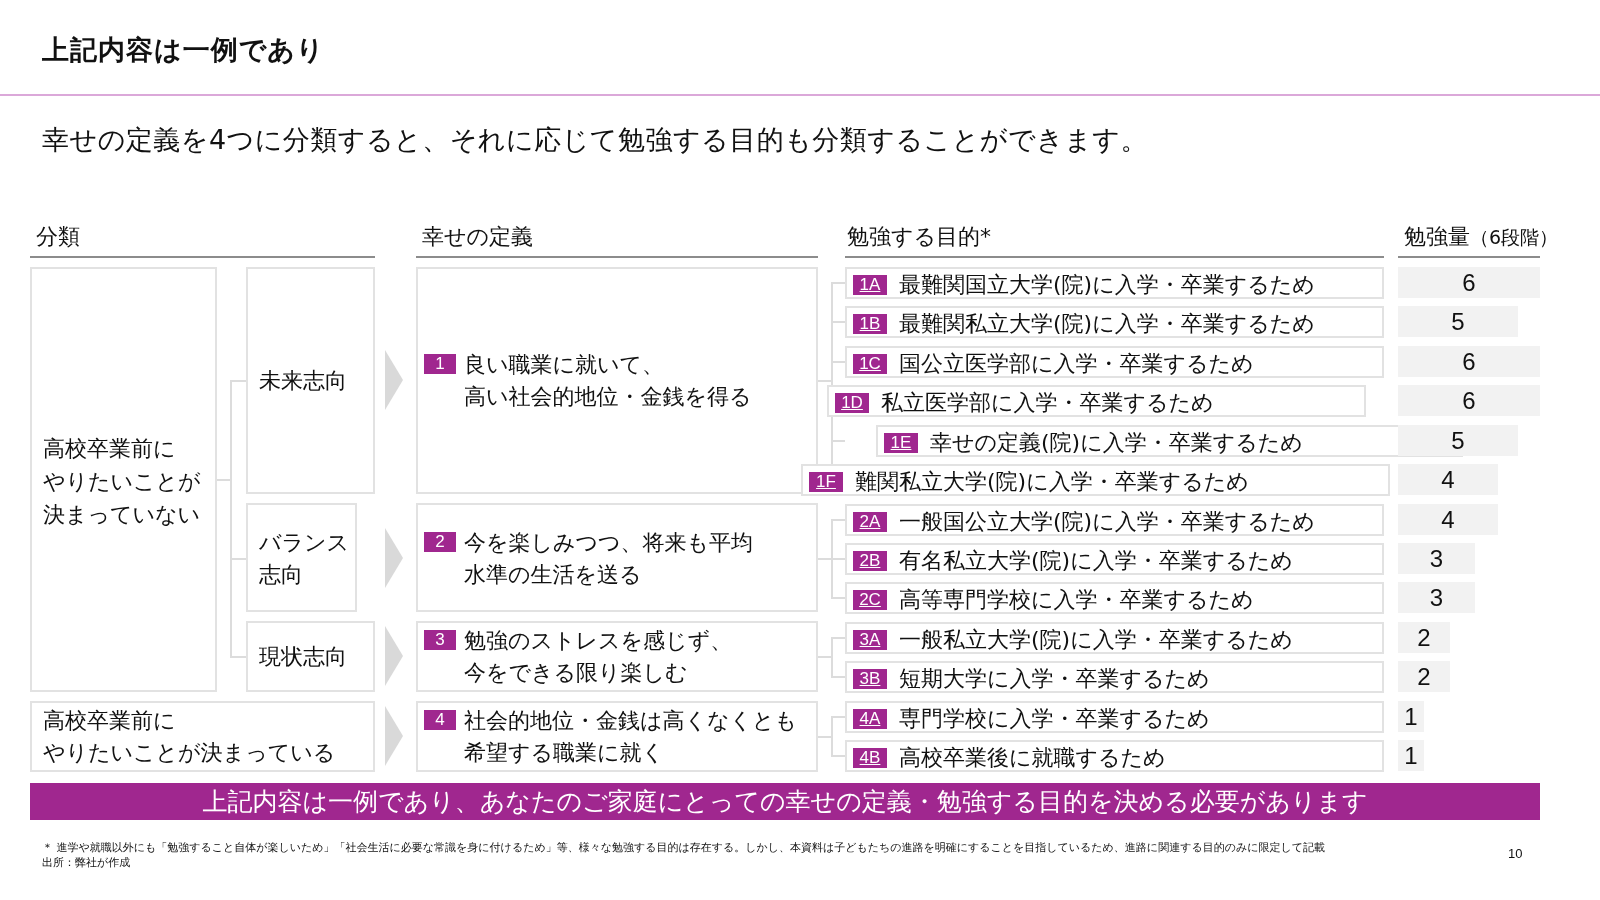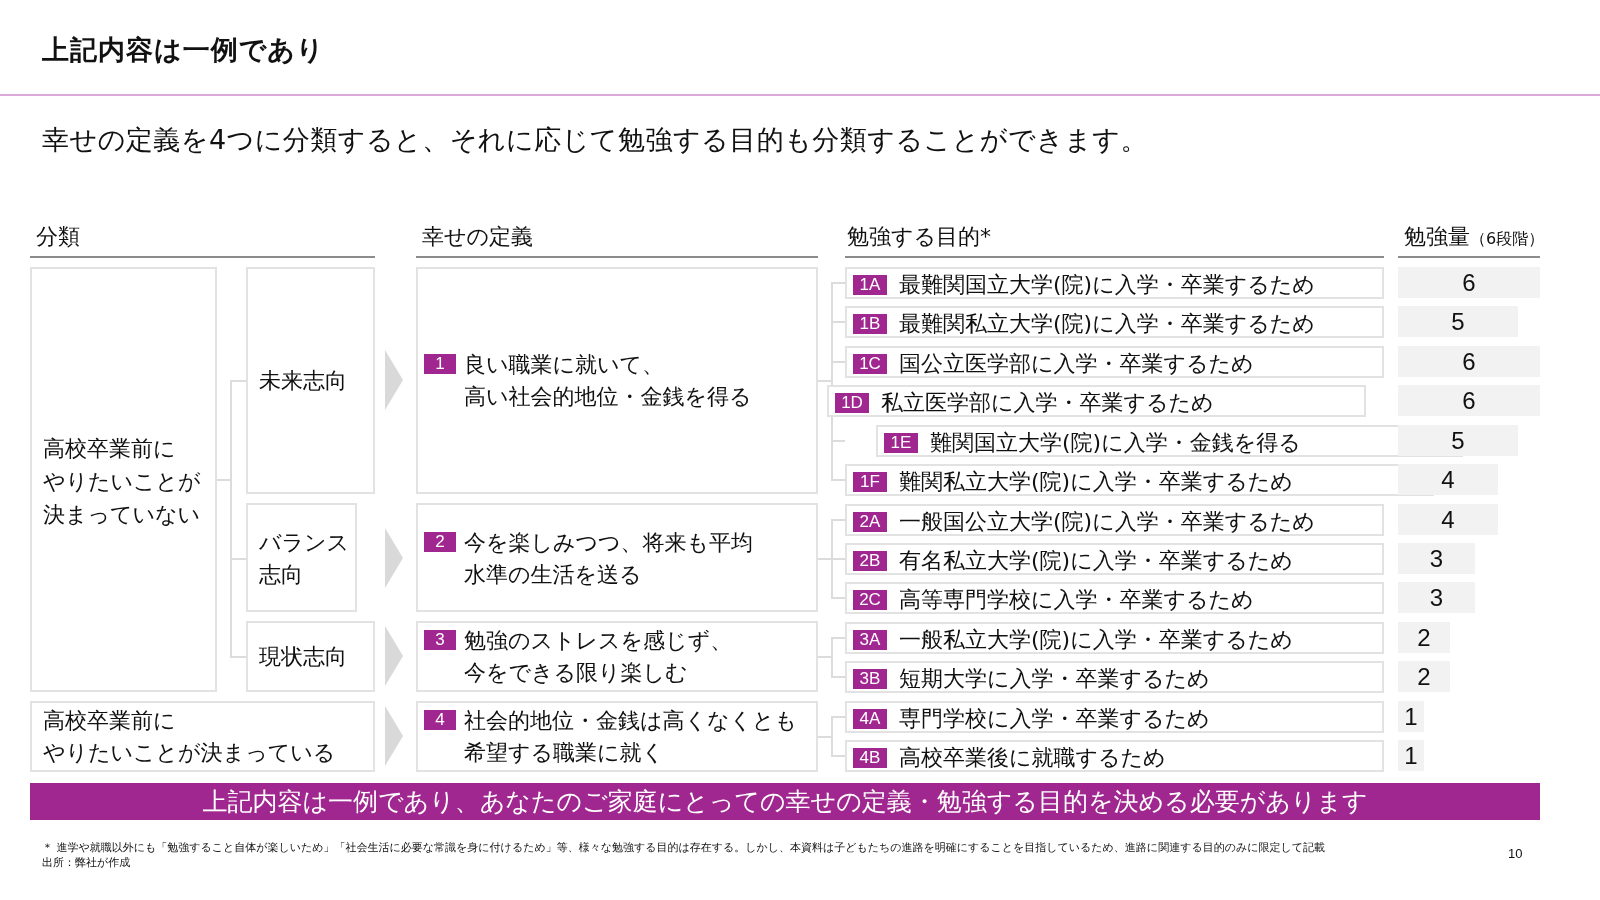--- a/index.html
+++ b/index.html
@@ -2,27 +2,27 @@
 <html><head>
 <meta charset="utf-8">
 <style>
   html,body{margin:0;padding:0;background:#fff;}
   body{width:1600px;height:900px;position:relative;overflow:hidden;font-family:"DejaVu Sans","Liberation Sans",sans-serif;color:#111;}
   .abs{position:absolute;}
   .title{left:42px;top:32px;font-size:27px;font-weight:bold;letter-spacing:1px;}
   .topline{left:0;top:94px;width:1600px;height:2px;background:#dba8d9;}
   .subtitle{left:42px;top:122px;font-size:27px;letter-spacing:0.5px;white-space:nowrap;}
   .colhead{top:222px;font-size:22px;white-space:nowrap;}
-  .colhead small{font-size:16px;}
+  .colhead small{font-size:19px;}
   .uline{top:256px;height:2px;background:#8c8c8c;}
   .box{position:absolute;border:2px solid #e2e2e2;box-sizing:border-box;background:#fff;}
   .boxtext{position:absolute;font-size:22px;line-height:32px;white-space:nowrap;}
   .badge{display:inline-block;background:#a0278f;color:#fff;font-family:"Liberation Sans",sans-serif;font-size:17px;line-height:20px;height:20px;text-align:center;vertical-align:middle;}
   .defbadge{width:32px;margin-right:8px;position:relative;top:-2px;}
-  .pbadge{position:absolute;left:6px;top:6px;width:34px;font-size:17px;}
+  .pbadge{position:absolute;left:6px;top:6px;width:34px;font-size:17px;text-decoration:underline;}
   .ptext{position:absolute;left:52px;top:0;font-size:22px;line-height:31px;white-space:nowrap;}
   .arrow{position:absolute;width:0;height:0;border-top:30px solid transparent;border-bottom:30px solid transparent;border-left:18px solid #d9d9d9;}
   .conn{position:absolute;background:#dcdcdc;}
   .amt{position:absolute;left:1398px;height:31px;background:#f2f2f2;font-family:"Liberation Sans",sans-serif;font-size:24px;line-height:31px;text-align:center;}
   .banner{left:30px;top:783px;width:1510px;height:37px;background:#a0278f;color:#fff;font-size:25px;line-height:37px;text-align:center;white-space:nowrap;}
   .foot{left:42px;font-size:11px;white-space:nowrap;}
   .pagenum{left:1508px;top:846px;font-size:13px;font-family:"Liberation Sans",sans-serif;}
 </style>
 </head>
 <body>
@@ -135,26 +135,26 @@
   <div class="conn" style="left:831px;top:400px;width:14px;height:2px"></div>
   <div class="box" style="left:827px;top:385px;width:539px;height:32px">
       <span class="badge pbadge">1D</span>
       <span class="ptext">私立医学部に入学・卒業するため</span>
     </div>
   <div class="amt" style="top:385px;width:142px">6</div>
 
   <div class="conn" style="left:831px;top:440px;width:14px;height:2px"></div>
   <div class="box" style="left:876px;top:425px;width:587px;height:32px">
       <span class="badge pbadge">1E</span>
-      <span class="ptext">難関国立大学(院)に入学・金銭を得る</span>
+      <span class="ptext">幸せの定義(院)に入学・卒業するため</span>
     </div>
   <div class="amt" style="top:425px;width:120px">5</div>
 
   <div class="conn" style="left:831px;top:479px;width:14px;height:2px"></div>
-  <div class="box" style="left:845px;top:464px;width:589px;height:32px">
+  <div class="box" style="left:801px;top:464px;width:589px;height:32px">
       <span class="badge pbadge">1F</span>
       <span class="ptext">難関私立大学(院)に入学・卒業するため</span>
     </div>
   <div class="amt" style="top:464px;width:100px">4</div>
 
   <div class="conn" style="left:831px;top:519px;width:14px;height:2px"></div>
   <div class="box" style="left:845px;top:504px;width:539px;height:32px">
       <span class="badge pbadge">2A</span>
       <span class="ptext">一般国公立大学(院)に入学・卒業するため</span>
     </div>

